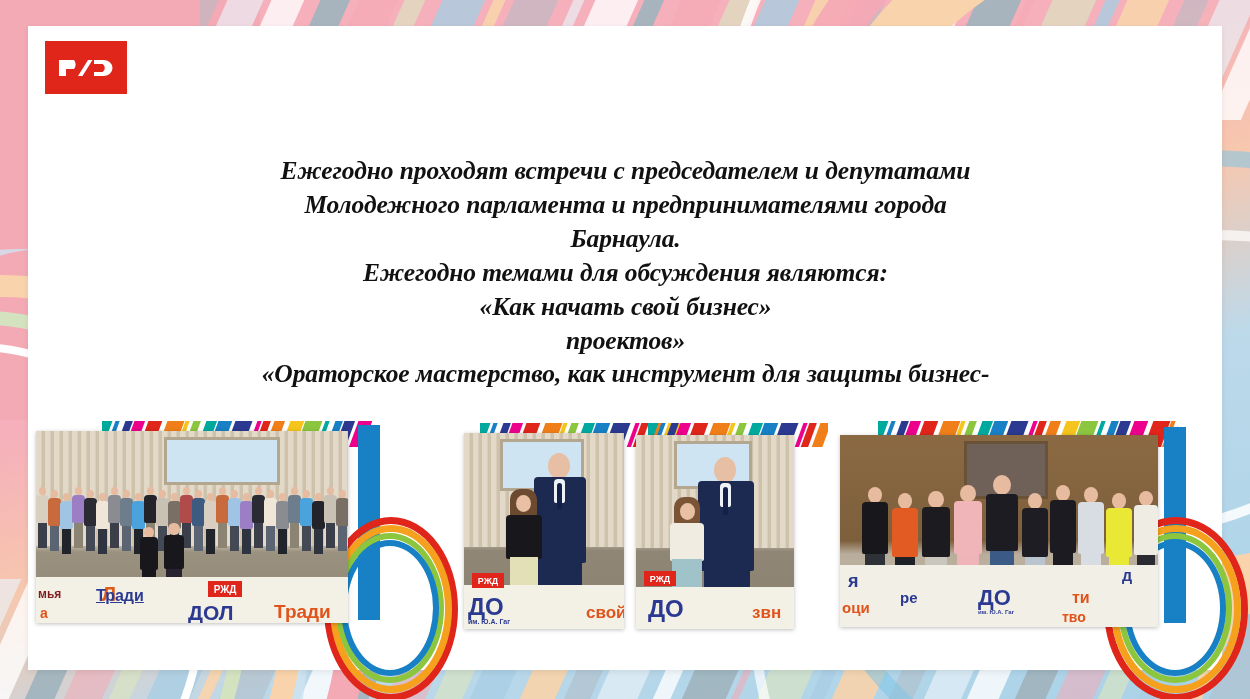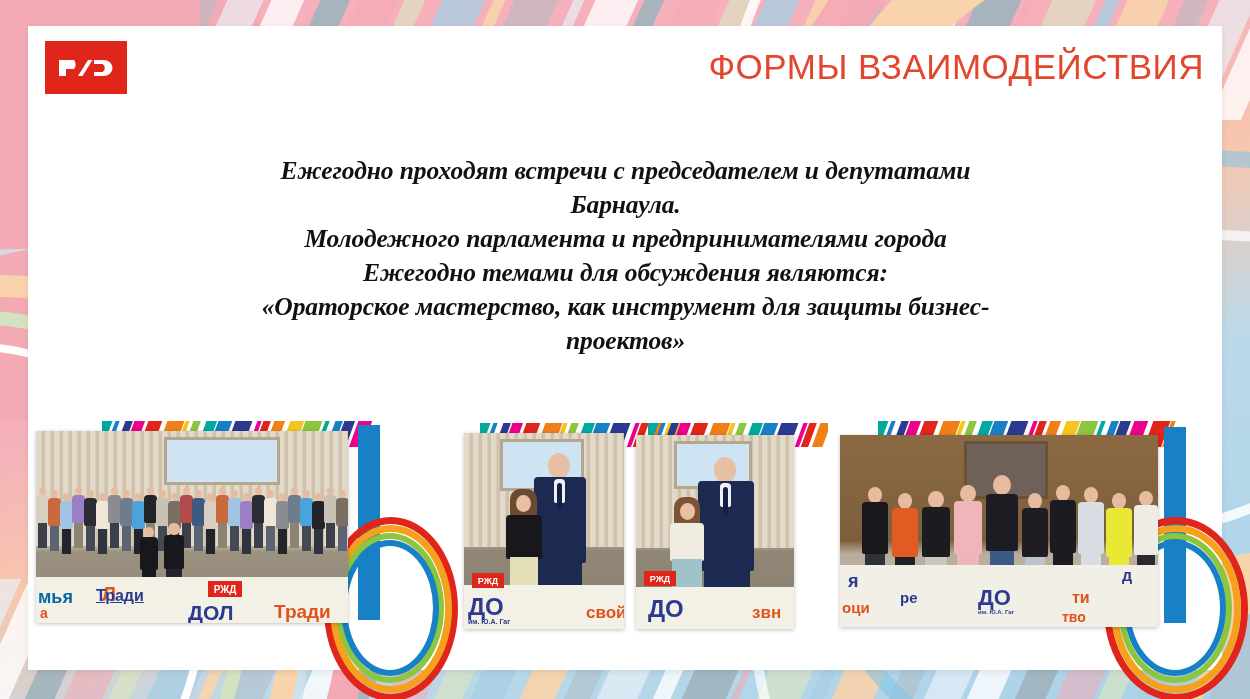--- a/index.html
+++ b/index.html
@@ -388,30 +388,30 @@
           <g fill="#ffffff">
             <path d="M1 3 h15 a7 7 0 0 1 0 9 h-8 v7 h-7 z M8 6.5 h7 a2.4 2.4 0 0 1 0 3.2 h-7 z"></path>
             <path d="M20 19 l10 -16 h4.5 l-10 16 z"></path>
             <path d="M36 3 h9.5 a9 8 0 0 1 0 16 h-9.5 v-4 h8.6 a4.4 4.6 0 0 0 0 -8 h-8.6 z"></path>
           </g>
         </svg>
       </div>
     </div>
 
     <div class="title">
-      <div class="title-1">ФОРМЫ ВЗАИМОДЕЙСТВИЯ</div>
     </div>
 
     <div class="body-text">
       <p>Ежегодно проходят встречи с председателем и депутатами</p>
+      <p>Молодежного парламента и предпринимателями города</p>
       <p>Барнаула.</p>
-      <p>Молодежного парламента и предпринимателями города</p>
       <p>Ежегодно темами для обсуждения являются:</p>
+      <p>«Как начать свой бизнес»</p>
+      <p>проектов»</p>
       <p>«Ораторское мастерство, как инструмент для защиты бизнес-</p>
-      <p>проектов»</p>
     </div>
 
     <div class="photo-band">
 
       <div class="ribbon" style="left:74px; top:0px; width:270px; height:26px;" id="rib1">
           <i class="st" style="position: absolute; top: -40px; height: 200px; transform: rotate(20deg); transform-origin: left top; left: -7px; width: 13px; background: rgb(140, 198, 63);"></i>
           <i class="st" style="position: absolute; top: -40px; height: 200px; transform: rotate(20deg); transform-origin: left top; left: 8px; width: 16px; background: rgb(0, 169, 157);"></i>
           <i class="st" style="position: absolute; top: -40px; height: 200px; transform: rotate(20deg); transform-origin: left top; left: 28px; width: 4px; background: rgb(24, 128, 196);"></i>
           <i class="st" style="position: absolute; top: -40px; height: 200px; transform: rotate(20deg); transform-origin: left top; left: 38px; width: 7px; background: rgb(43, 57, 144);"></i>
           <i class="st" style="position: absolute; top: -40px; height: 200px; transform: rotate(20deg); transform-origin: left top; left: 47px; width: 10px; background: rgb(236, 0, 140);"></i>
@@ -582,21 +582,21 @@
               <div class="legs" style="left: 2.16px; top: 42.64px; width: 13.68px; height: 28px; background: rgb(23, 23, 28);"></div>
             </div>
             <div class="person" style="left: 128px; top: 92px; width: 20px; height: 74px;">
               <div class="head" style="left: 4.4px; top: 0px; width: 11.2px; height: 12.4px; background: rgb(230, 187, 159);"></div>
               <div class="torso" style="left: 0px; top: 11.6px; width: 20px; height: 34.04px; background: rgb(23, 23, 28);"></div>
               <div class="legs" style="left: 2.4px; top: 45.64px; width: 15.2px; height: 29.6px; background: rgb(42, 34, 48);"></div>
             </div>
           </div>
 
         <div class="banner" style="height:46px;">
-          <div class="bt" style="left:2px; top:10px; font-size:18px; color:#0369a1;">мья</div>
+          <div class="bt" style="left:2px; top:10px; font-size:12px; color:#7f1d1d;">мья</div>
           <div class="bt" style="left:4px; top:28px; font-size:14px; color:#e0531b;">а</div>
           <div class="bt" style="left:66px; top:6px; font-size:20px; color:#e05a1b;">Л</div>
           <div class="bt" style="left:60px; top:10px; font-size:16px; color:#2b3990;text-decoration:underline;">Тради</div>
           <div class="bt" style="left:152px; top:24px; font-size:21px; color:#2b3990;">ДОЛ</div>
           <div class="bt" style="left:238px; top:24px; font-size:19px; color:#e0531b;">Тради</div>
           <div class="rzd-badge" style="left:172px; top:4px; width:34px; height:16px; font-size:10px;">РЖД</div>
         </div>
       </div>
 
       <div class="ribbon" style="left:452px; top:2px; width:200px; height:24px;" id="rib2">

